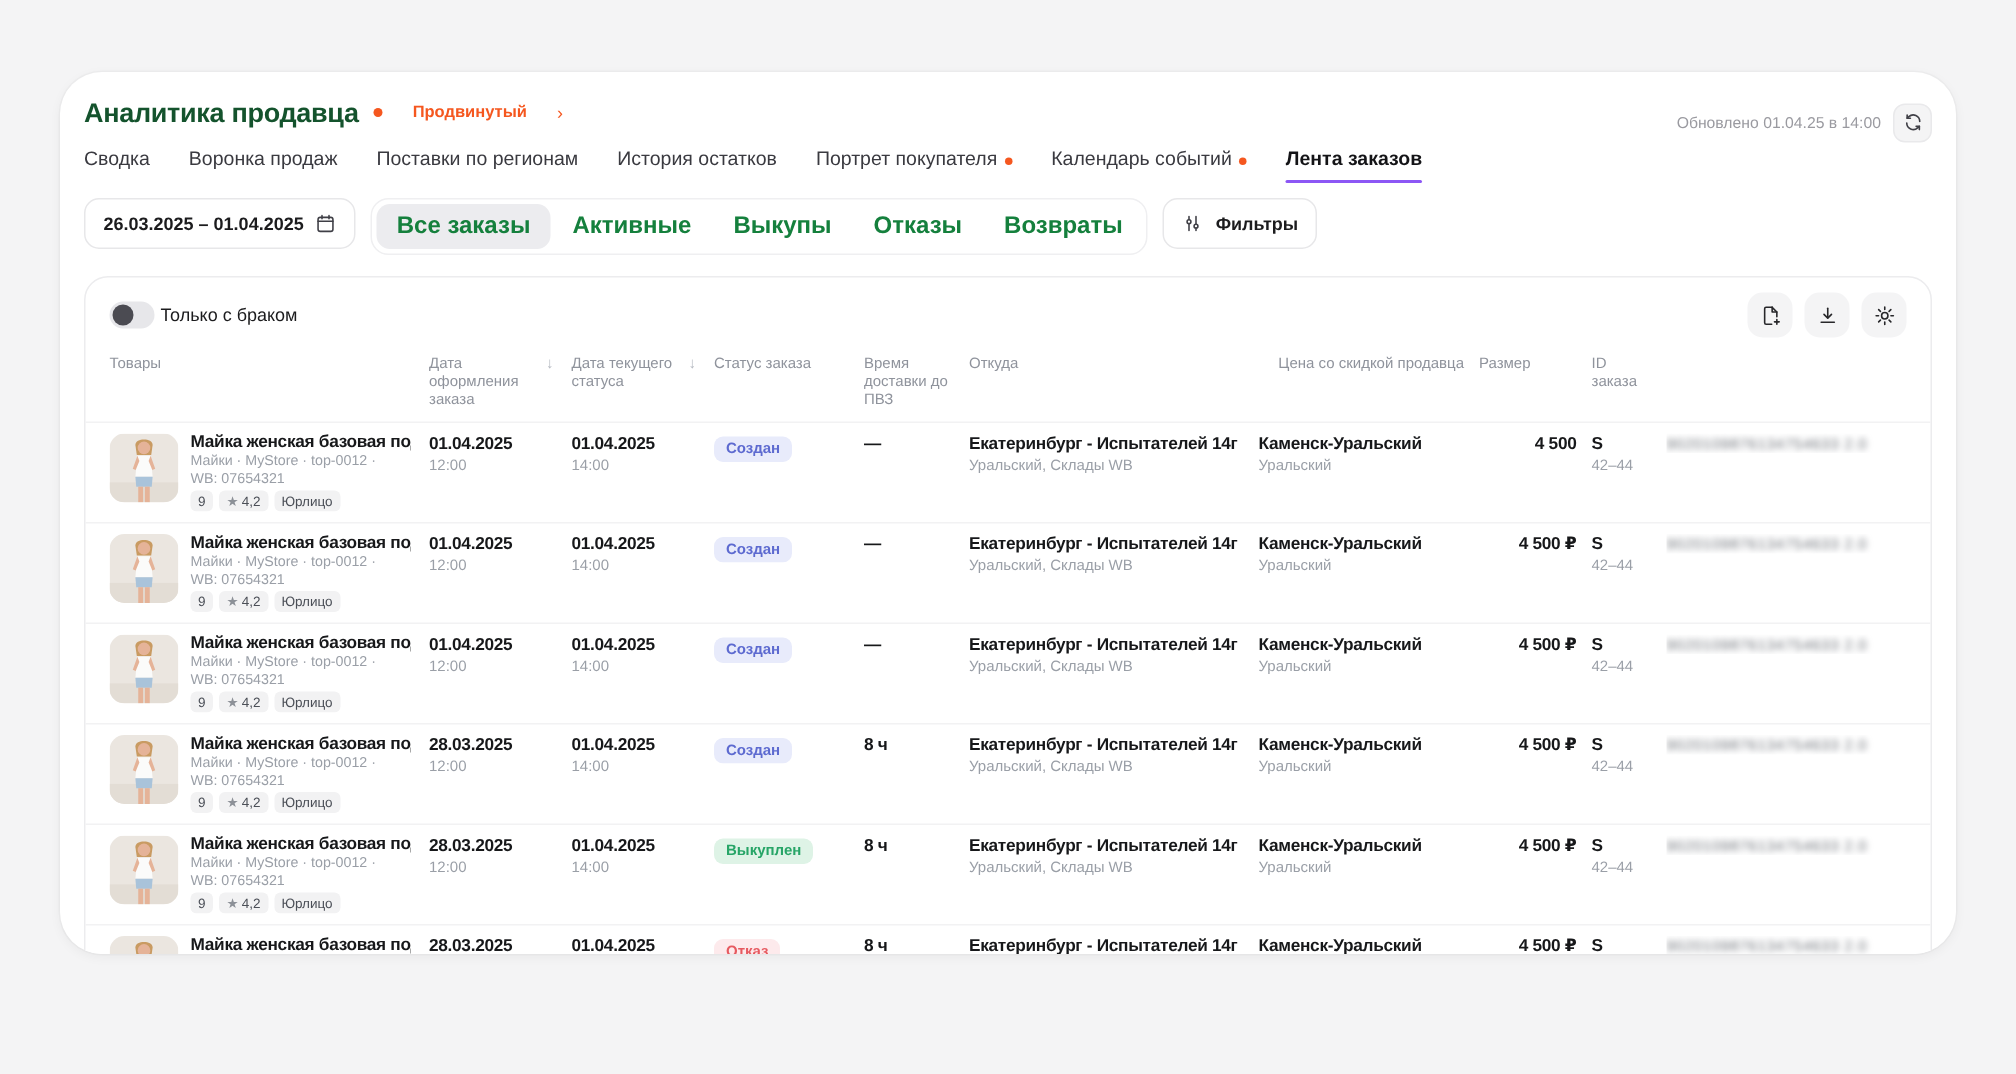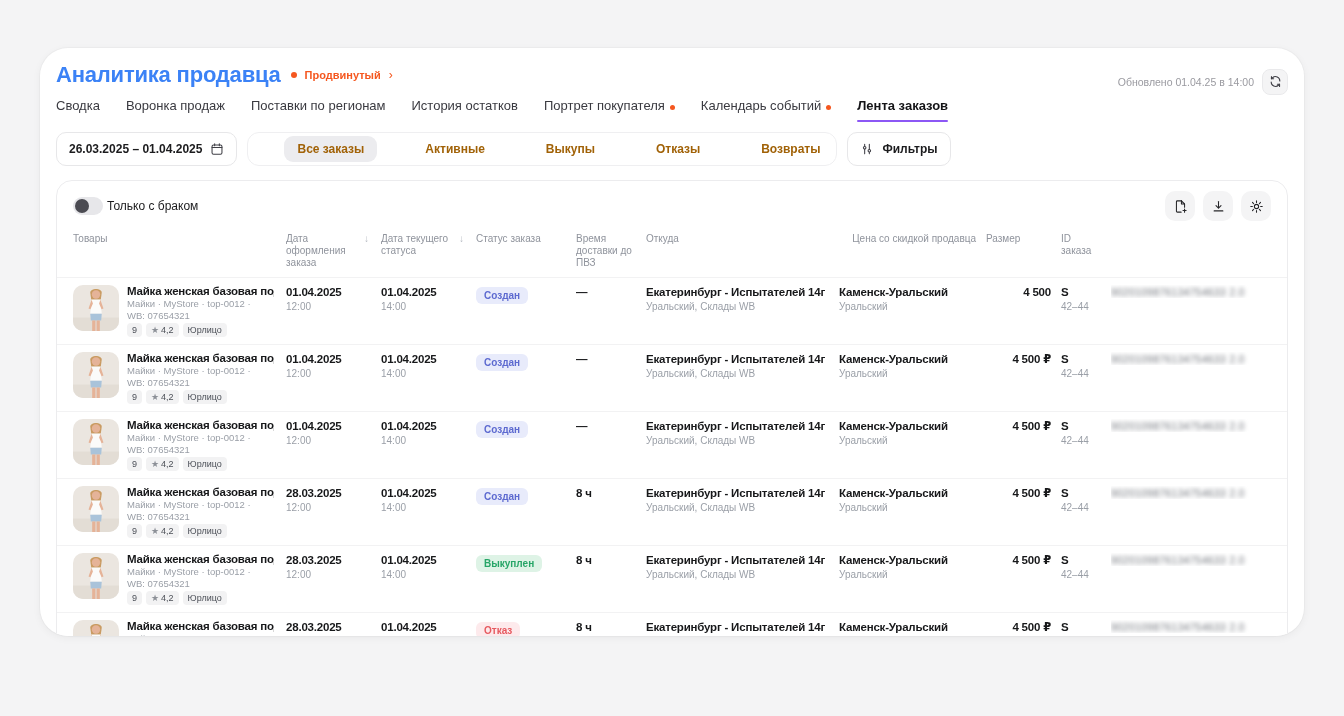--- a/index.html
+++ b/index.html
@@ -12,22 +12,22 @@
   }
   .card {
     position:absolute; left:40px; top:48px; width:1264px; height:588px;
     background:#fff; border-radius:28px; padding:14px 16px;
     box-shadow:0 0 0 1px rgba(0,0,0,.025), 0 2px 8px rgba(0,0,0,.05);
     overflow:hidden;
   }
   
   .card-head { display:flex; justify-content:space-between; align-items:center; height:26px; }
   .title-wrap { display:flex; align-items:center; }
-  h1 { margin:0; font-size:22px; font-weight:700; letter-spacing:-.2px; color:#3b82f6; }
-  .plan { display:flex; align-items:center; gap:8px; margin-left:10px; color:#f5571f; cursor:pointer; }
+  h1 { margin:0; font-size:18px; font-weight:700; letter-spacing:-.2px; color:#14532d; }
+  .plan { display:flex; align-items:center; gap:20px; margin-left:10px; color:#f5571f; cursor:pointer; }
   .plan-dot { width:6px; height:6px; border-radius:50%; background:#f5571f; }
   .plan-label { font-size:11px; font-weight:600; }
   .plan-chev { font-size:12px; line-height:1; margin-top:-1px; }
   .updated-wrap { display:flex; align-items:center; gap:8px;margin-top:13px; }
   .updated { font-size:10.5px; color:#9a9aa0; }
   .refresh-btn { width:26px; height:26px; border-radius:8px; background:#f4f4f5; border:1px solid #e9e9eb;
     display:flex; align-items:center; justify-content:center; color:#3f3f46; cursor:pointer; padding:0; }
   
   .tabs { display:flex; gap:26px; margin-top:6px; }
   .tab { position:relative; padding:4px 0 9px; font-size:13px; color:#3a3a40; cursor:pointer; display:flex; align-items:center; gap:5px; }
@@ -36,21 +36,21 @@
   .tab .dot { width:5px; height:5px; border-radius:50%; background:#f5571f; margin-top:3px; }
   
   .filter-row { display:flex; align-items:flex-start; gap:10px; margin-top:10px; }
   .btn { display:flex; align-items:center; gap:8px; height:34px; padding:0 12px;
     background:#fff; border:1px solid #e7e7e9; border-radius:10px;
     font-size:12px; font-weight:600; color:#1c1c1e; cursor:pointer;
     font-family:inherit; }
   .btn svg { color:#3f3f46; }
   .segments { display:flex; gap:2px; padding:3px; background:#fff; border:1px solid #efeff1; border-radius:12px; }
   .seg { border:none; background:transparent; border-radius:9px; padding:6px 13px;
-    font-size:12px; font-weight:600; color:#a16207; cursor:pointer; font-family:inherit;margin-left:33px; }
+    font-size:16px; font-weight:600; color:#15803d; cursor:pointer; font-family:inherit; }
   .seg.seg-active { background:#ececef; }
   
   .table-card { margin-top:14px; border:1px solid #ececee; border-radius:16px; background:#fff; }
   .table-toolbar { display:flex; justify-content:space-between; align-items:center; padding:10px 16px 8px; }
   .toggle-wrap { display:flex; align-items:center; gap:4px; cursor:pointer; }
   .toggle { width:30px; height:18px; border-radius:9px; background:#e7e7ea; position:relative; flex:none; }
   .toggle .knob { position:absolute; left:2px; top:2px; width:14px; height:14px; border-radius:50%; background:#4b4b52; }
   .toggle-label { font-size:12px; font-weight:500; color:#1c1c1e; }
   .toolbar-icons { display:flex; gap:8px; }
   .icon-btn { width:30px; height:30px; border-radius:10px; border:none; background:#f4f4f5; color:#27272a;

